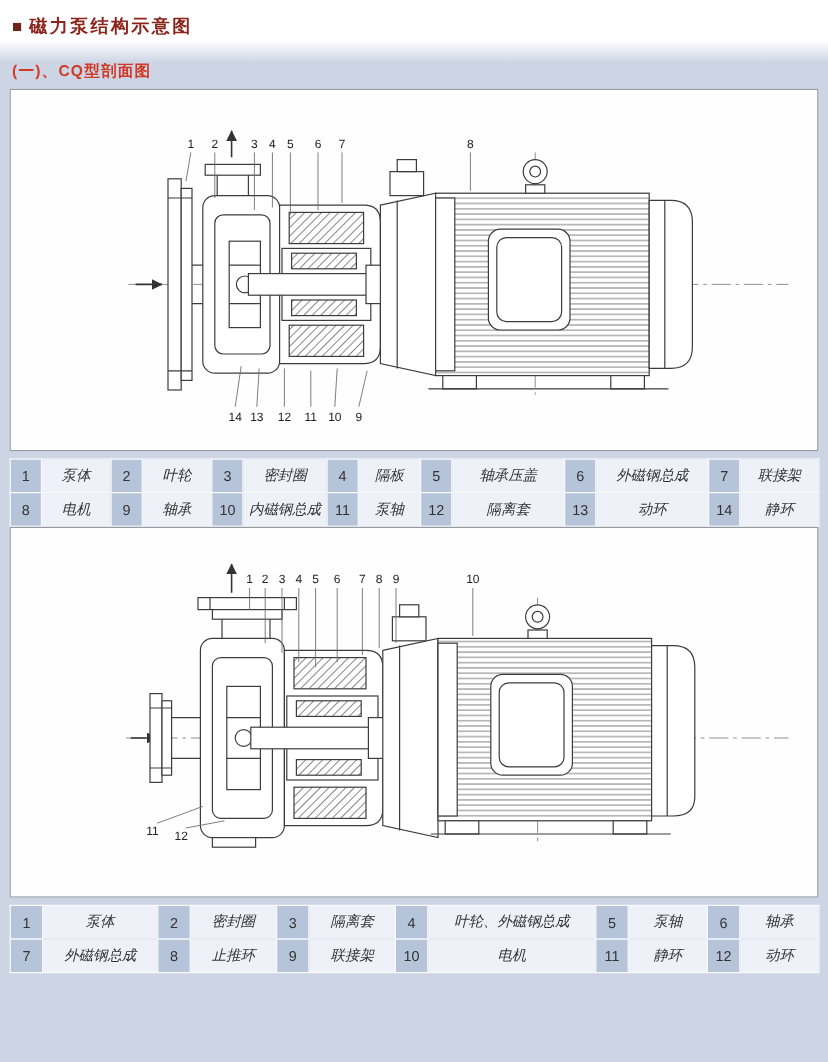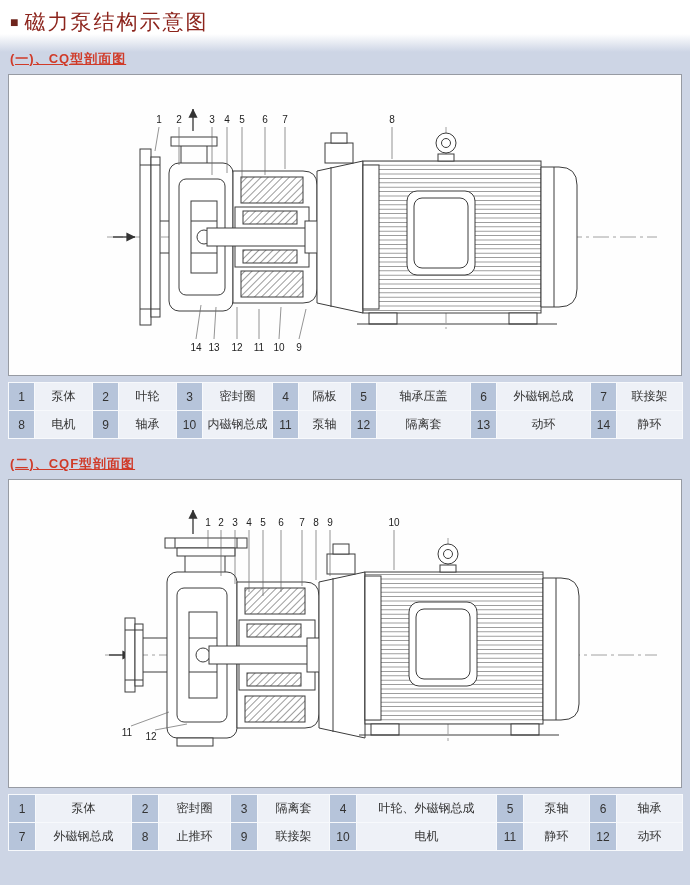--- a/index.html
+++ b/index.html
@@ -13,46 +13,45 @@
     width:690px; height:885px;
     overflow:hidden;
     background:linear-gradient(#ffffff 0px,#ffffff 34px,#cdd5e5 52px,#cdd5e5 100%);
   }
   .header {
     display:flex; align-items:center; gap:6px;
     padding:10px 0 4px 10px; height:24px;
   }
   .bullet { color:#6e241c; font-size:14px; line-height:1; }
   h1.title {
-    margin:0; font-size:21px; font-weight:normal;
+    margin:0; font-size:15px; font-weight:bold;
     color:#8c241c; letter-spacing:2px;
   }
   h2.sec {
     margin:12px 0 6px 10px;
     font-size:13px; font-weight:bold; color:#d03a28;
     letter-spacing:1px;
-    text-decoration:underline;
   }
   h2.sec2 { margin-top:16px; }
   .panel {
     width:672px; margin-left:8px;
     background:#fefefe; border:1px solid #979ba3;
   }
   .panel svg { display:block; }
   table.parts {
     width:674px; margin:6px 0 0 8px;
     border-collapse:collapse; table-layout:fixed;
     font-size:12px; color:#333;
   }
   table.parts td {
     border:1px solid #f7f9fc; height:27px;
     text-align:center; padding:0 1px; overflow:hidden; white-space:nowrap;
   }
   td.num { background:#b6c4da; }
-  td.lbl { background:#eef1f7; }
+  td.lbl { background:#eef1f7;font-style:italic; }
   svg text { font-family:"Liberation Sans","DejaVu Sans",sans-serif; }
 </style>
 </head>
 <body>
 
 <div class="page">
 
   <div class="header">
     <span class="bullet">■</span>
     <h1 class="title">磁力泵结构示意图</h1>
@@ -228,21 +227,20 @@
         <td class="num">12</td>
         <td class="lbl">隔离套</td>
         <td class="num">13</td>
         <td class="lbl">动环</td>
         <td class="num">14</td>
         <td class="lbl">静环</td>
       </tr>
     </tbody>
   </table>
 
-  <h2 class="sec sec2">(二)、CQF型剖面图</h2>
 
   <div class="panel">
     <svg viewBox="0 0 672 307" width="672" height="307">
       <g stroke="#8a8a8a" stroke-width="0.8" fill="none">
         <line x1="96" y1="175" x2="648" y2="175" stroke-dasharray="16 4 3 4"></line>
         <line x1="439" y1="58" x2="439" y2="262" stroke-dasharray="12 4 3 4"></line>
       </g>
 
       <g stroke="#333" stroke-width="1.3" fill="none">
         <line x1="100" y1="175" x2="122" y2="175" marker-end="url(#arrow1)"></line>

